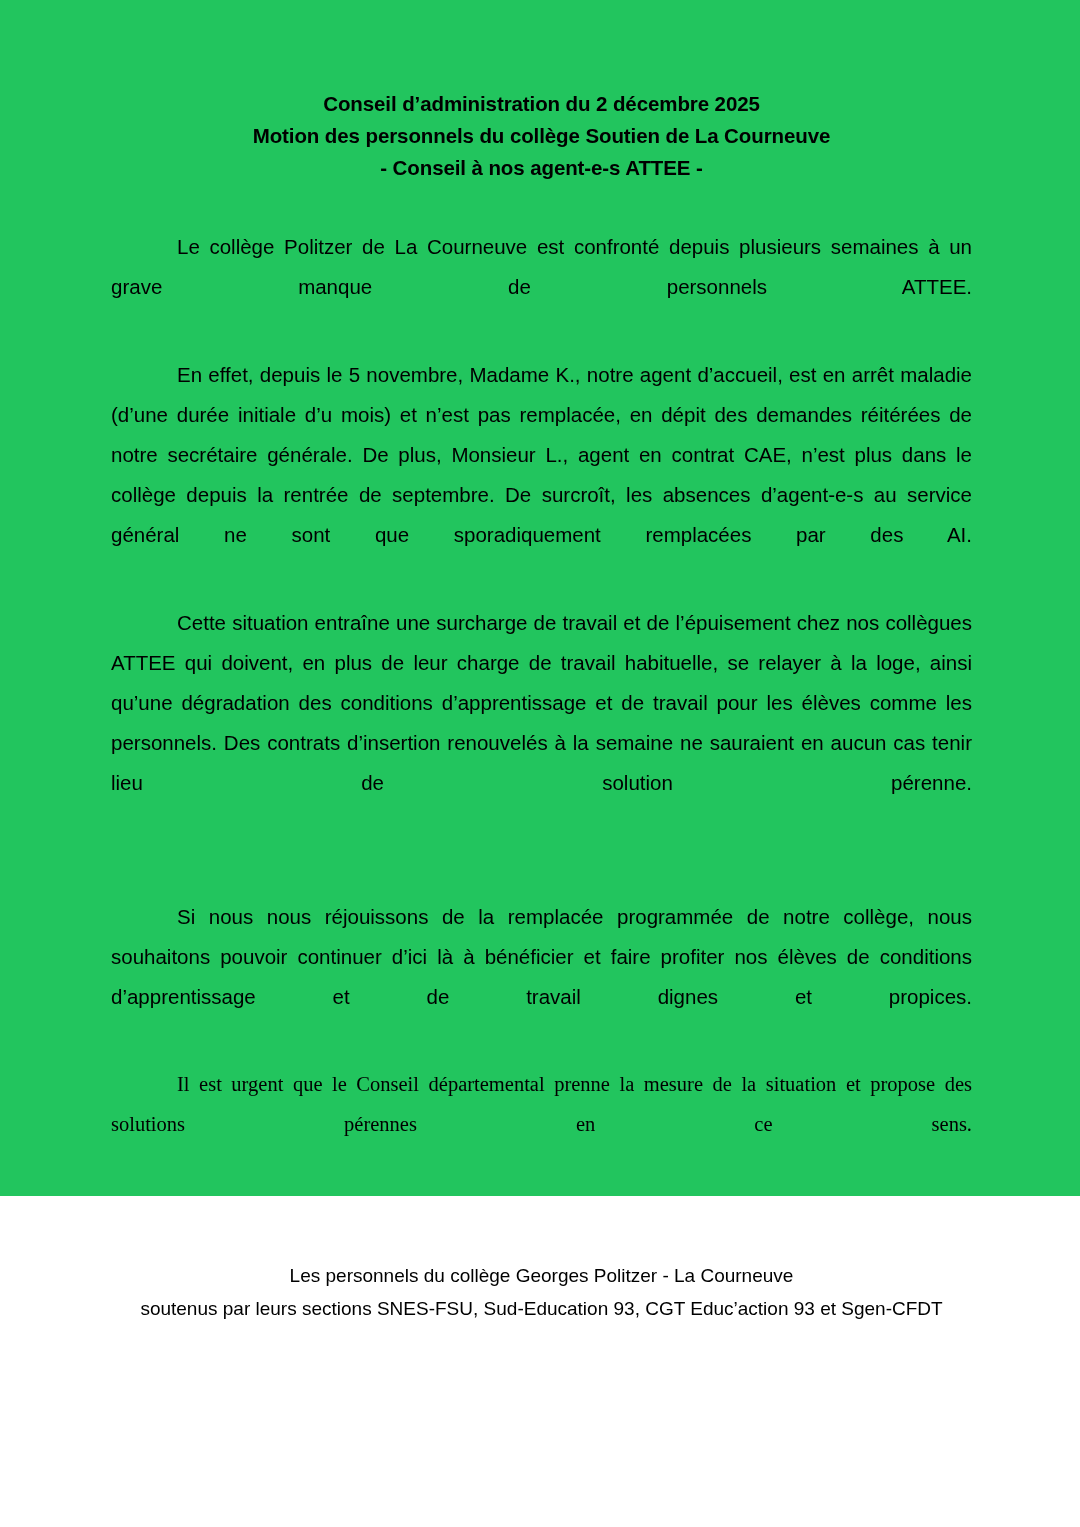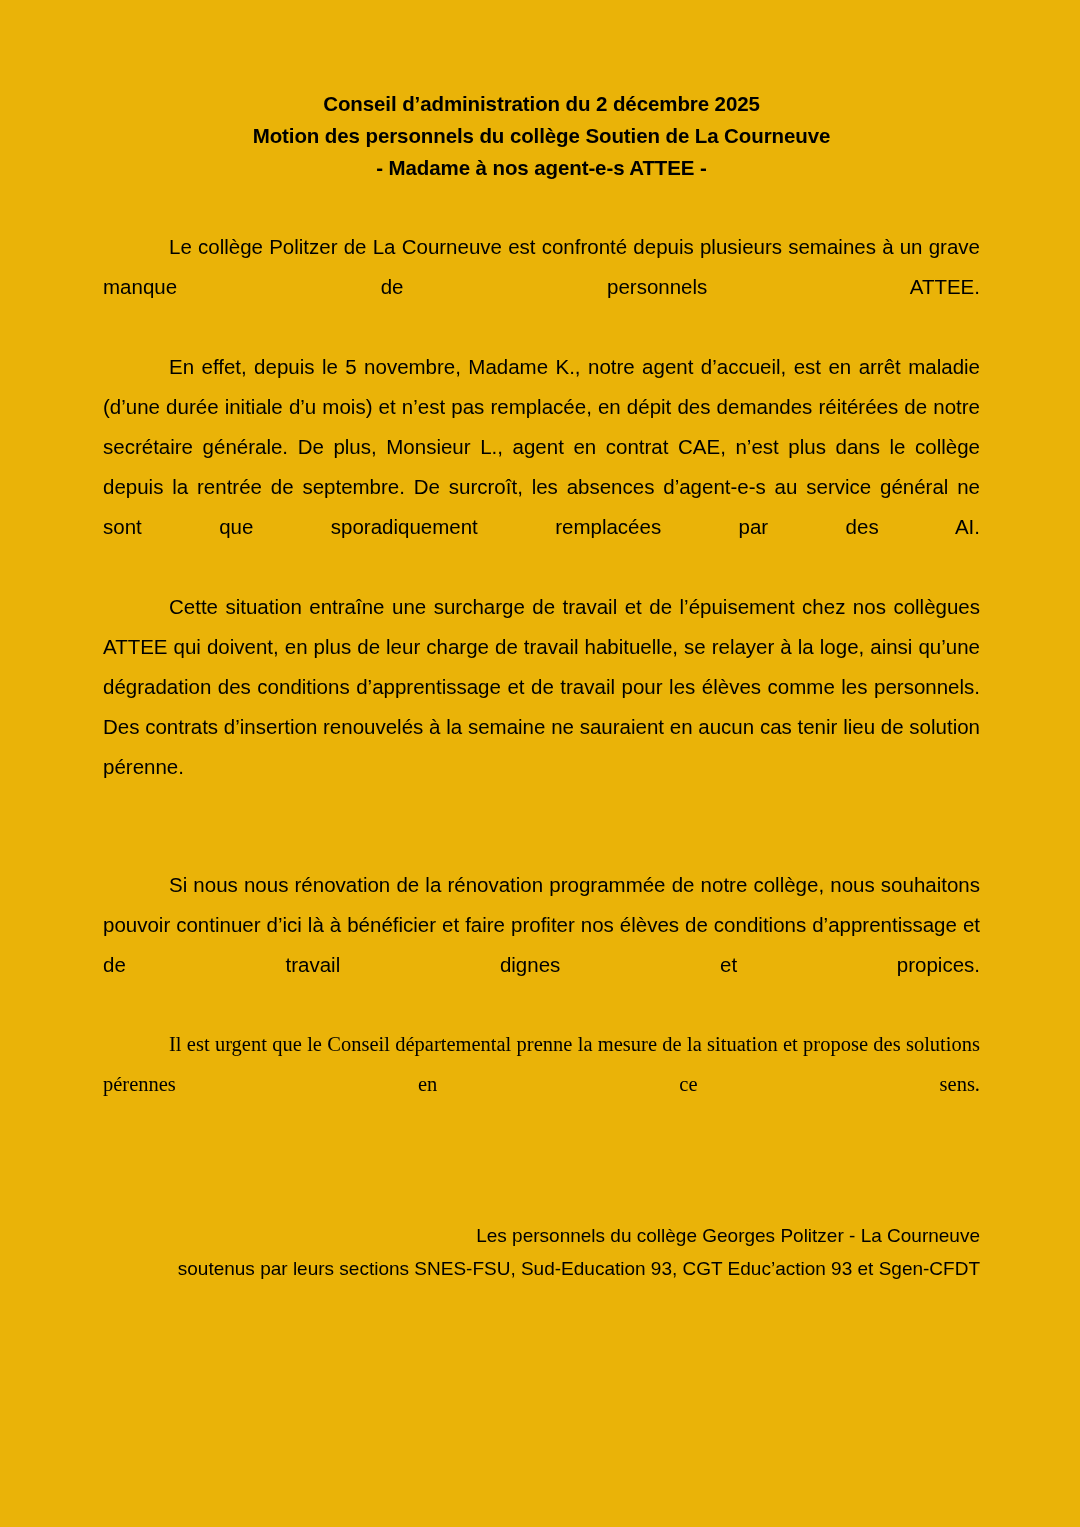--- a/index.html
+++ b/index.html
@@ -9,88 +9,87 @@
   }
   body {
     width: 1080px;
     height: 1527px;
     font-family: "Liberation Sans", sans-serif;
     color: #000000;
   }
   .page {
     position: relative;
     width: 1080px;
-    height: 1527px;
+    height: 1196px;
     box-sizing: border-box;
     padding: 88px 100px 32px 103px;
-    background: #eab308;
+    background: #22c55e;
   }
   .title-block {
     text-align: center;
     font-weight: bold;
     font-size: 20.5px;
     line-height: 1.55;
     letter-spacing: -0.1px;
   }
   .title-line {
     display: block;
   }
   .body-block {
     margin-top: 44px;
     font-size: 20.5px;
     line-height: 1.95;
     text-align: justify;
     text-justify: inter-word;
   }
   .para {
-    margin: 0;
+    margin: 8px;
     text-indent: 66px;
     text-align: justify;
   }
   .para:last-child {
     text-align: justify;
     font-family: Liberation Serif, serif;
   }
   .gap {
     height: 38px;
   }
   .signature {
     margin-top: 74px;
     text-align: center;
     font-size: 19px;
     line-height: 1.75;
   }
   .sig-line {
     display: block;
-    text-align: right;
   }
   
   .para::after {
     content: "";
     display: inline-block;
     width: 100%;
   }
 </style>
 </head>
 <body>
 
 <div class="page">
 
   <div class="title-block">
     <span class="title-line">Conseil d’administration du 2 décembre 2025</span>
     <span class="title-line">Motion des personnels du collège Soutien de La Courneuve</span>
-    <span class="title-line">- Madame à nos agent-e-s ATTEE -</span>
+    <span class="title-line">- Conseil à nos agent-e-s ATTEE -</span>
   </div>
 
   <div class="body-block">
     <p class="para">Le collège Politzer de La Courneuve est confronté depuis plusieurs semaines à un grave manque de personnels ATTEE.</p>
     <p class="para">En effet, depuis le 5 novembre, Madame K., notre agent d’accueil, est en arrêt maladie (d’une durée initiale d’u mois) et n’est pas remplacée, en dépit des demandes réitérées de notre secrétaire générale. De plus, Monsieur L., agent en contrat CAE, n’est plus dans le collège depuis la rentrée de septembre. De surcroît, les absences d’agent-e-s au service général ne sont que sporadiquement remplacées par des AI.</p>
     <p class="para">Cette situation entraîne une surcharge de travail et de l’épuisement chez nos collègues ATTEE qui doivent, en plus de leur charge de travail habituelle, se relayer à la loge, ainsi qu’une dégradation des conditions d’apprentissage et de travail pour les élèves comme les personnels. Des contrats d’insertion renouvelés à la semaine ne sauraient en aucun cas tenir lieu de solution pérenne.</p>
     <div class="gap"></div>
-    <p class="para">Si nous nous rénovation de la rénovation programmée de notre collège, nous souhaitons pouvoir continuer d’ici là à bénéficier et faire profiter nos élèves de conditions d’apprentissage et de travail dignes et propices.</p>
+    <p class="para">Si nous nous réjouissons de la remplacée programmée de notre collège, nous souhaitons pouvoir continuer d’ici là à bénéficier et faire profiter nos élèves de conditions d’apprentissage et de travail dignes et propices.</p>
     <p class="para">Il est urgent que le Conseil départemental prenne la mesure de la situation et propose des solutions pérennes en ce sens.</p>
   </div>
 
   <div class="signature">
     <span class="sig-line">Les personnels du collège Georges Politzer - La Courneuve</span>
     <span class="sig-line">soutenus par leurs sections SNES-FSU, Sud-Education 93, CGT Educ’action 93 et Sgen-CFDT</span>
   </div>
 
 </div>
 

